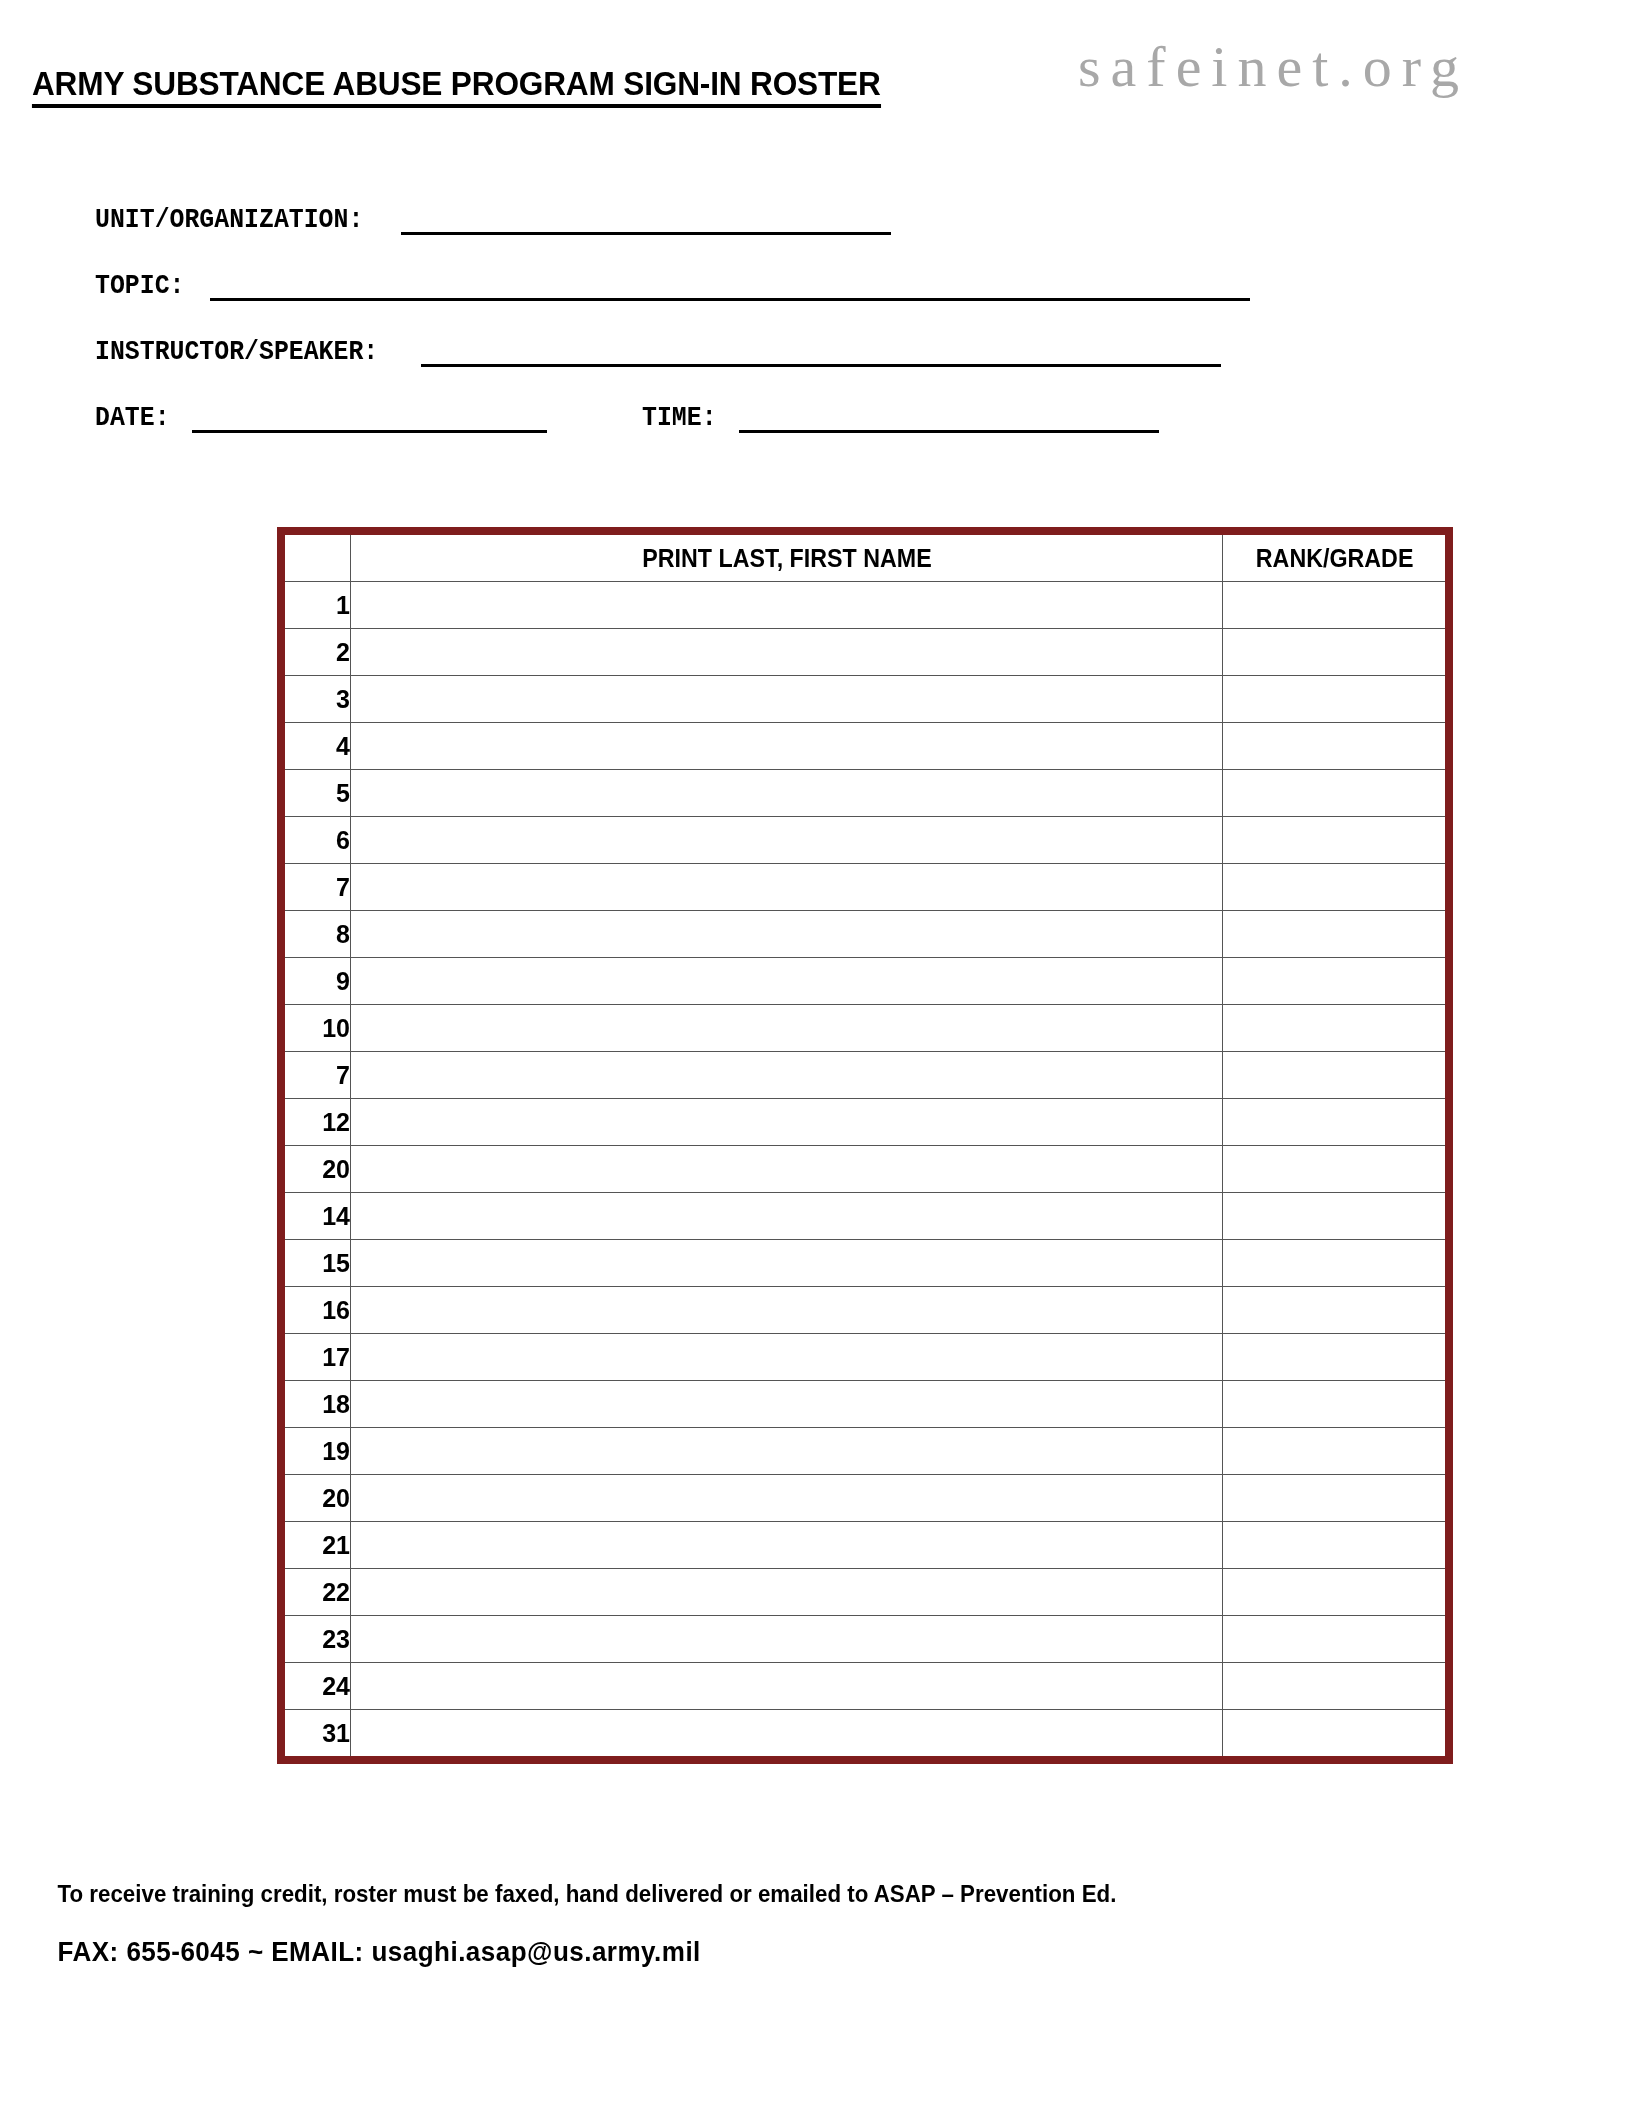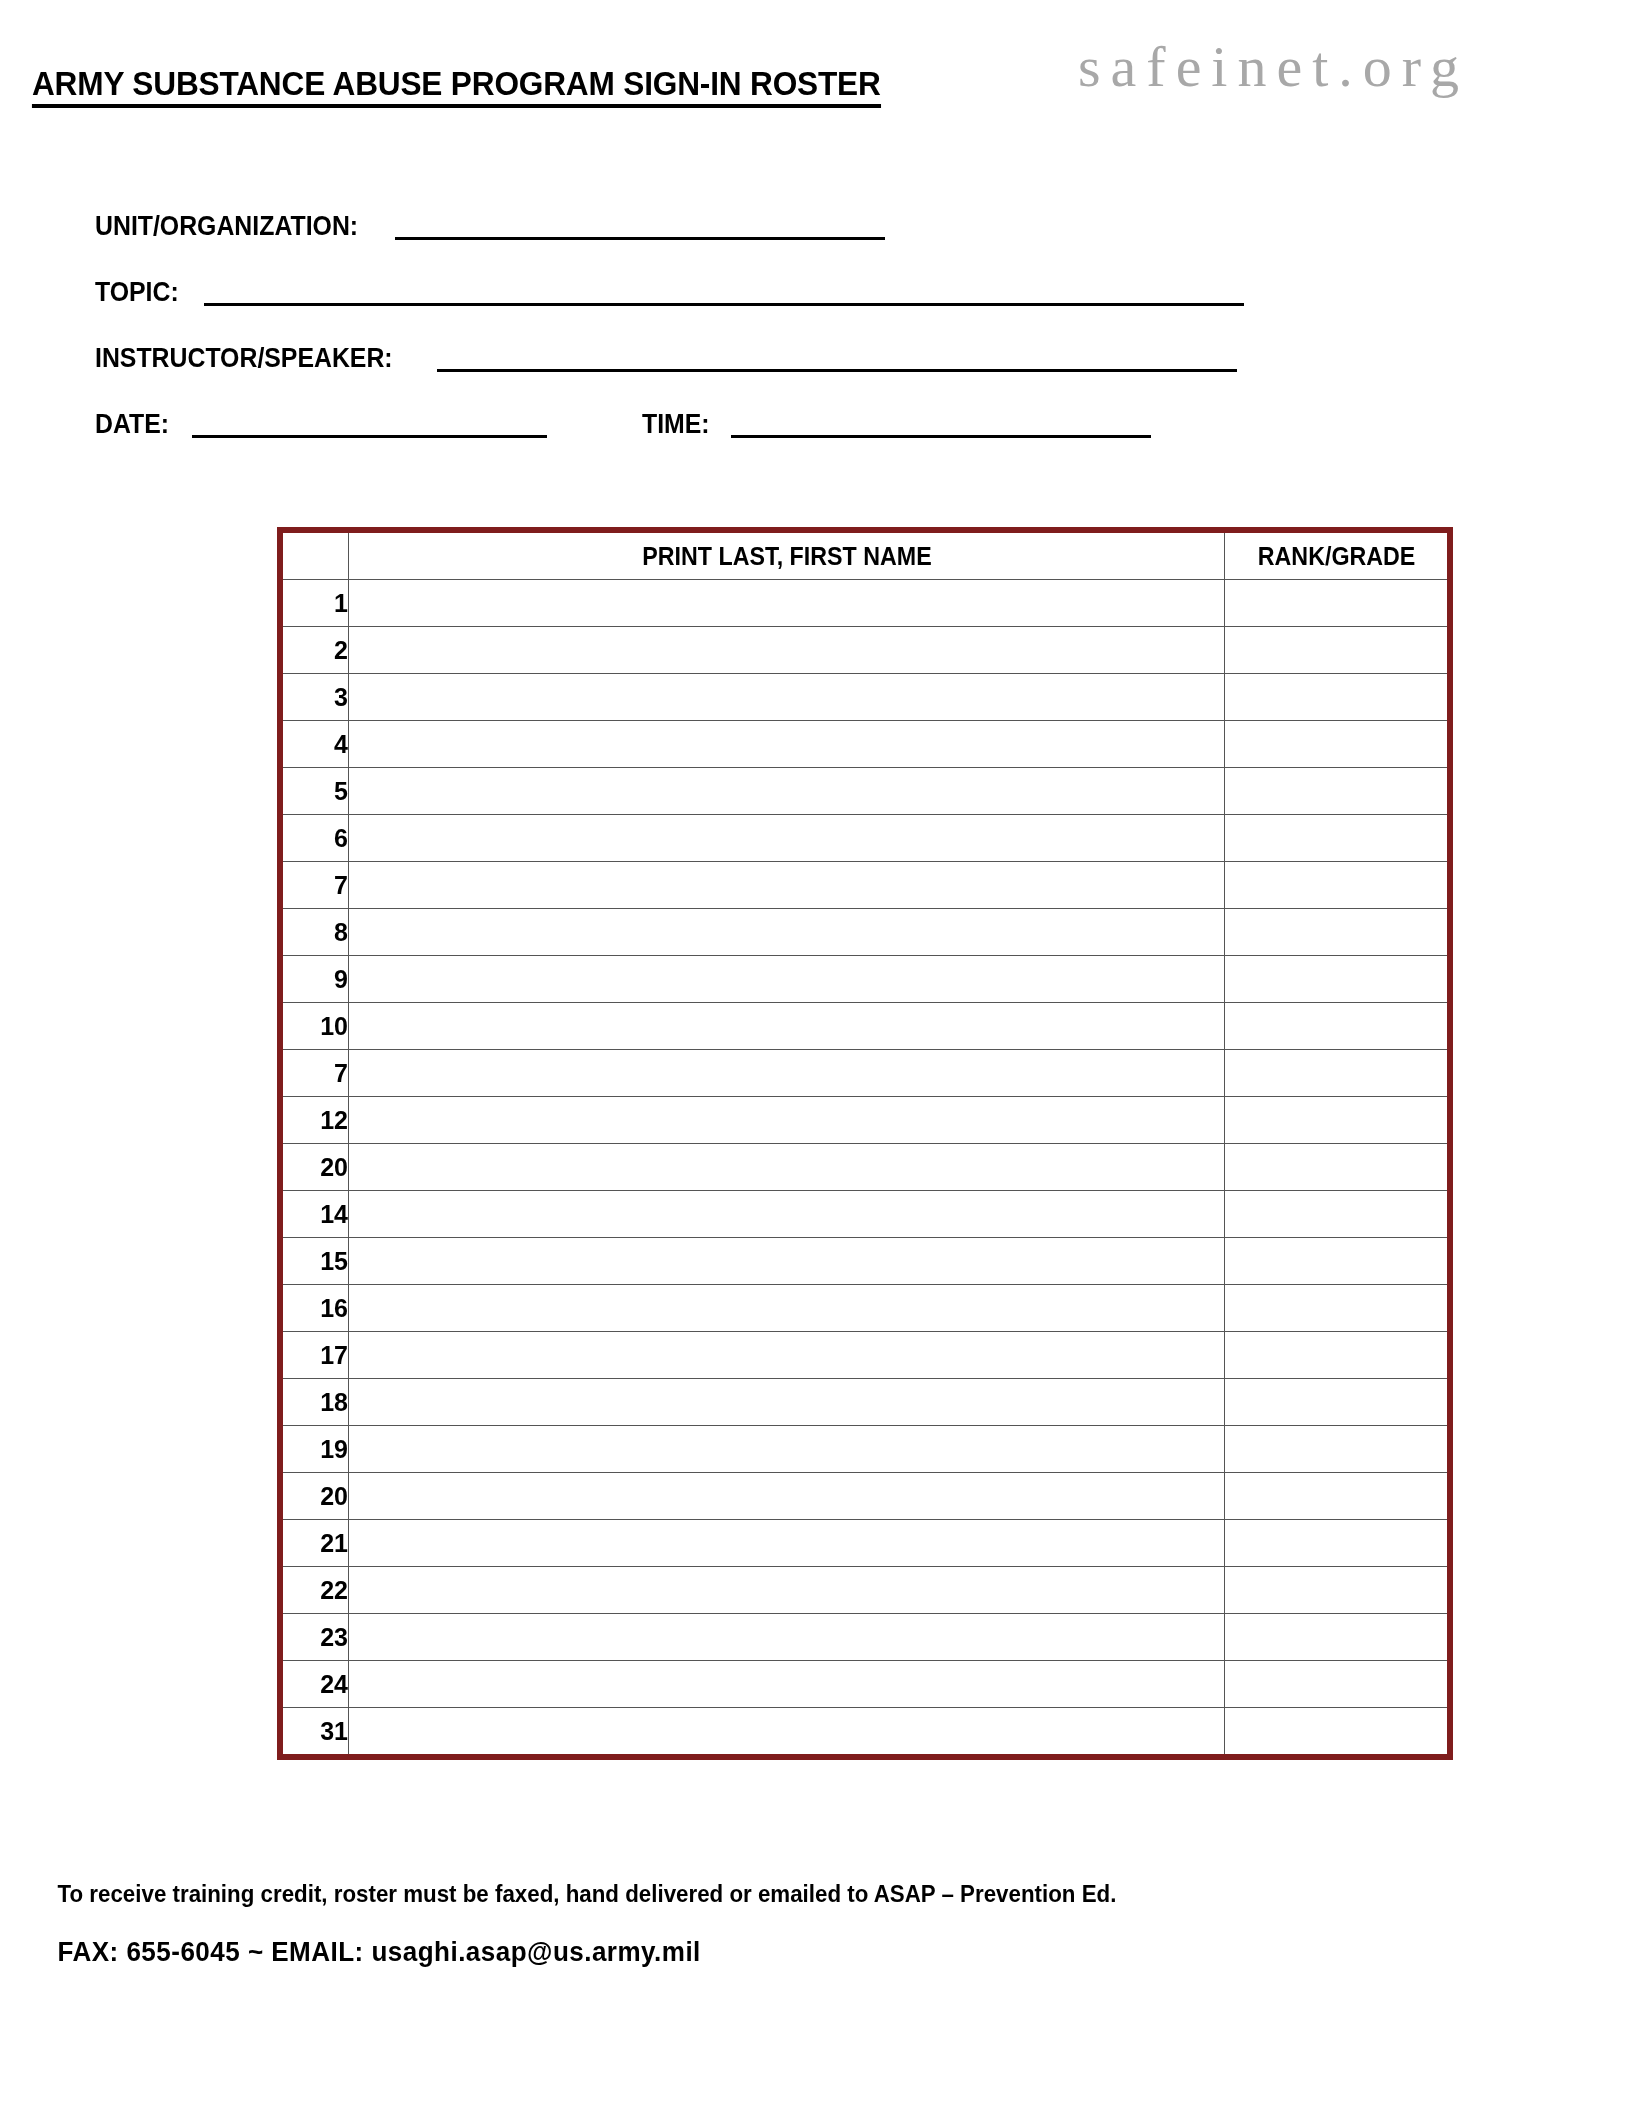--- a/index.html
+++ b/index.html
@@ -60,23 +60,24 @@
   
   .fields {
     position: absolute;
     left: 95px;
     top: 200px;
     width: 1400px;
     z-index: 2;
   }
   .field-row {
     display: flex;
-    align-items: flex-end;
+    align-items: center;
     margin-bottom: 26px;
     height: 40px;
+    font-family: Liberation Mono, monospace;
   }
   .field-label {
     font-size: 27px;
     font-weight: bold;
     transform: scaleX(0.92);
     transform-origin: left bottom;
     white-space: nowrap;
     line-height: 1;
   }
   .field-rule {
@@ -100,21 +101,21 @@
     border-collapse: collapse;
     table-layout: fixed;
     z-index: 2;
   }
   .roster td, .roster th {
     border: 1px solid #555555;
     padding: 0;
     height: 46px;
     background: #ffffff;
   }
-  .roster { border: 6px solid #7f1d1d; padding-left: 35px; }
+  .roster { border: 8px solid #7f1d1d; padding-left: 35px; }
   .roster tr > *:first-child { width: 65px; }
   .roster tr > *:last-child  { width: 222px; }
 
   .th-name {
     text-align: center;
     font-size: 25px;
     font-weight: bold;
     transform: scaleX(0.93);
     height: 56px;
   }

